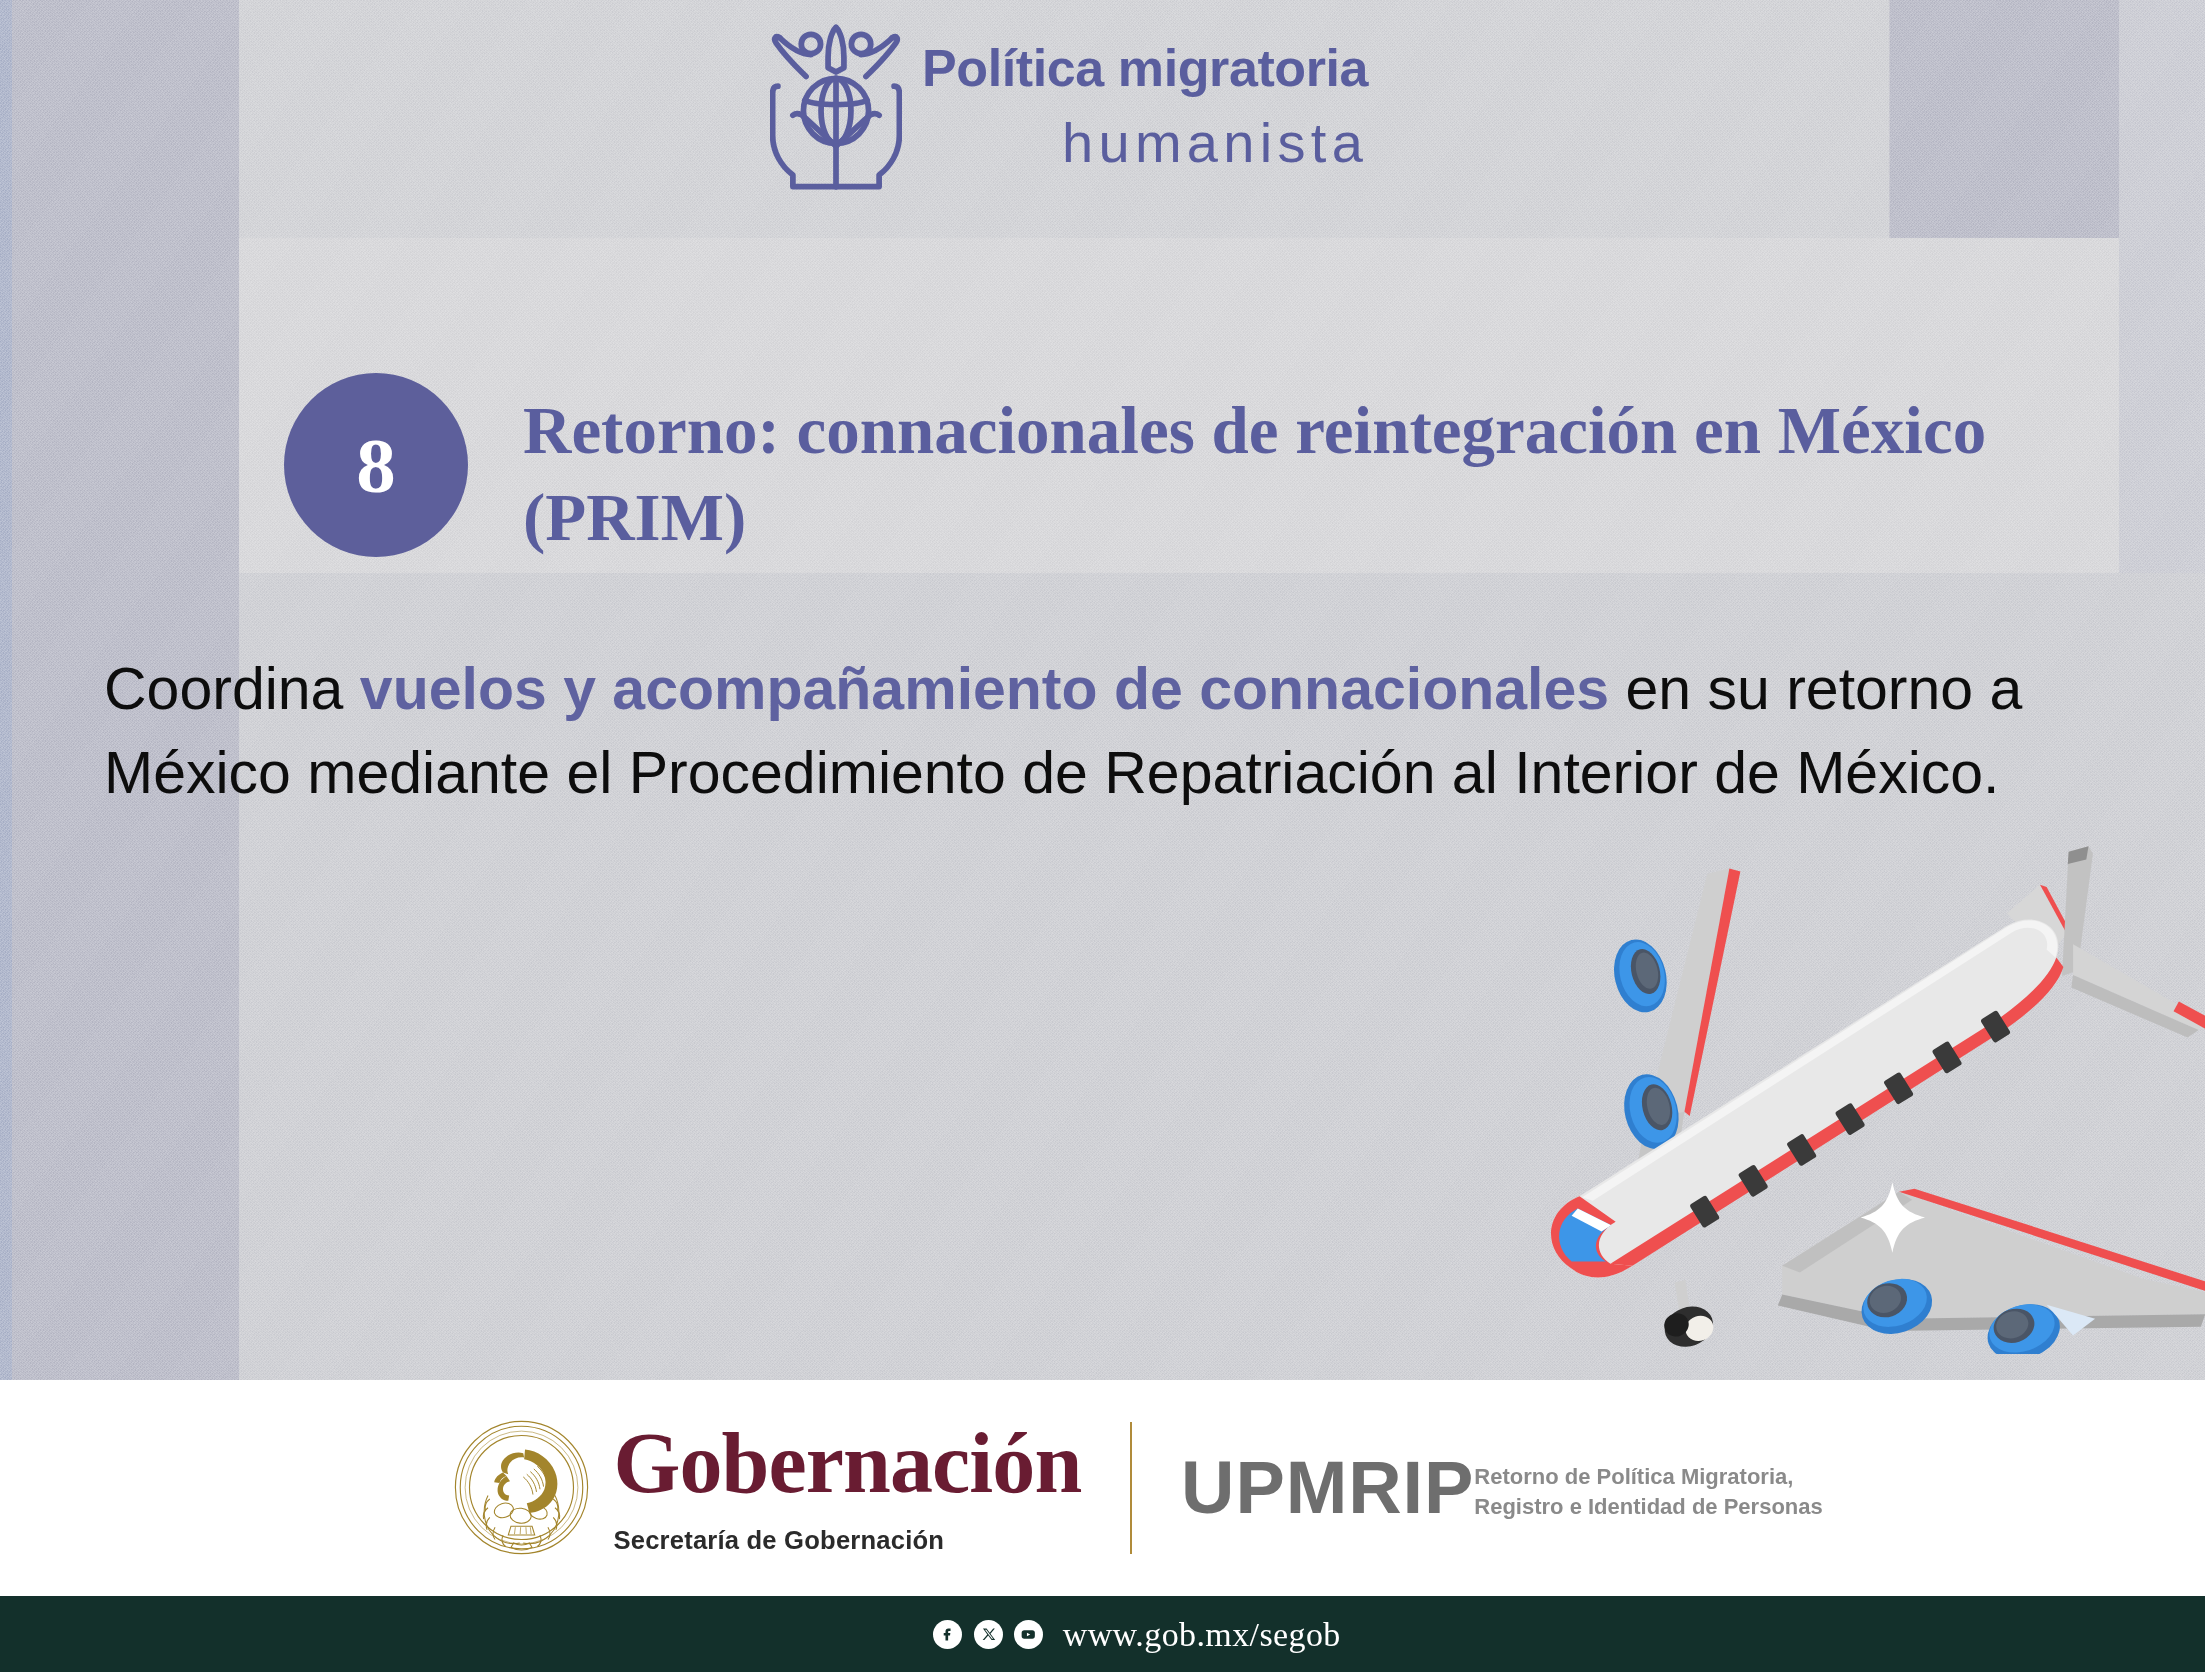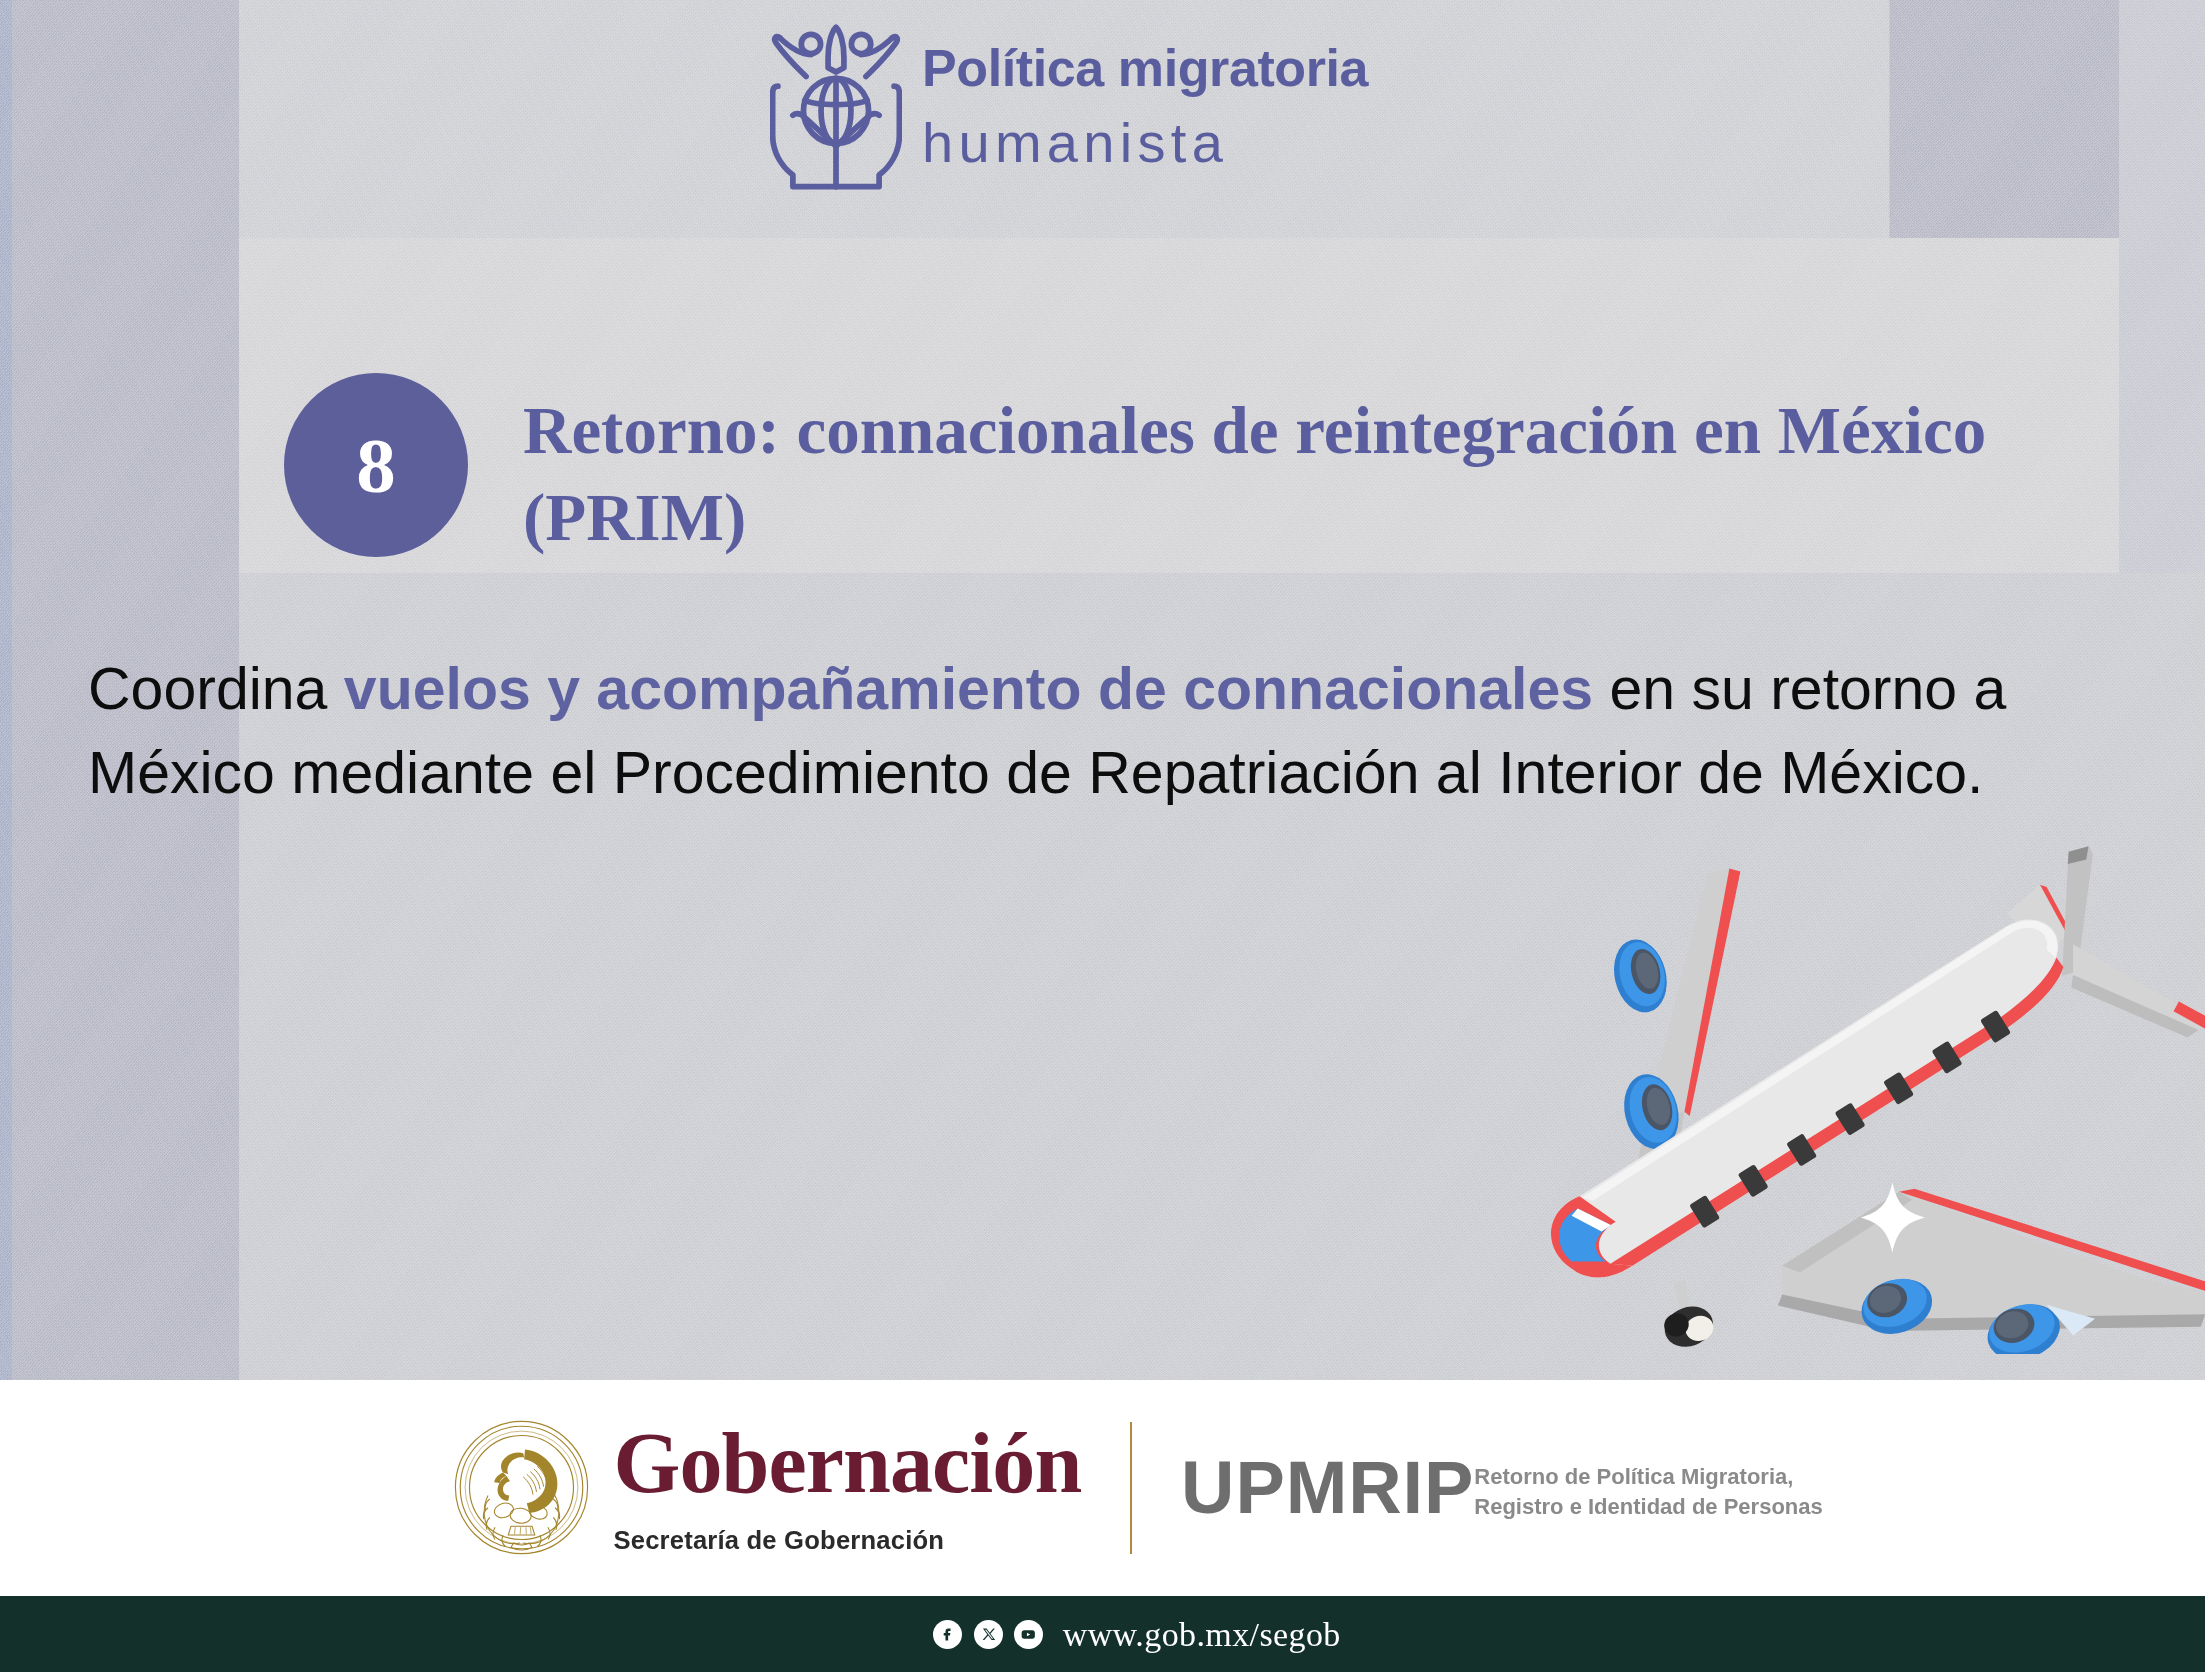--- a/index.html
+++ b/index.html
@@ -37,21 +37,21 @@
   .blk-darkcol-r{left:1890px;top:0;width:229px;height:670px;background:#b8b9c6;}
   .blk-toplight{left:239px;top:0;width:1650px;height:238px;background:#cfd0d4;}
   .blk-centerlight{left:239px;top:238px;width:1880px;height:1142px;background:#d5d5d8;}
   .blk-wide{left:2119px;top:0;width:154px;height:1380px;background:#c9cad2;}
   .blk-softpanel{left:239px;top:573px;width:2034px;height:807px;background:#cccdd2;}
   .blk-rightpad{left:2119px;top:670px;width:154px;height:710px;background:#cfd0d4;}
 
   
   .header{
     position:absolute;left:770px;top:20px;
-    display:flex;align-items:center;gap:20px;
+    display:flex;align-items:center;gap:20px;text-align:right;
   }
   .brandmark{width:132px;height:172px;flex:0 0 auto;}
   .brandtext{display:flex;flex-direction:column;line-height:1.0;}
   .brand-l1{
     font-size:52px;font-weight:700;color:#5A5E9E;letter-spacing:-0.4px;
   }
   .brand-l2{
     font-size:56px;font-weight:400;color:#5A5E9E;letter-spacing:5.3px;
     margin-top:21px;
   }
@@ -74,21 +74,21 @@
   .titletext{
     font-family:"Liberation Serif", serif;
     color:#5A5E9E;font-weight:700;
     font-size:67px;line-height:1.30;
     max-width:1522px;
     padding-top:14px;
   }
 
   
   .bodycopy{
-    position:absolute;left:88px;top:648px;width:1980px;
+    position:absolute;left:104px;top:648px;width:1980px;
     font-size:59px;line-height:1.42;color:#0d0d0d;font-weight:400;
   }
   .bodycopy b{color:#5F62A0;font-weight:700;}
 
   
   .plane{position:absolute;left:1500px;top:812px;width:776px;height:542px;}
 
   
   .footer{
     position:absolute;left:0;top:1380px;width:2274px;height:215px;

